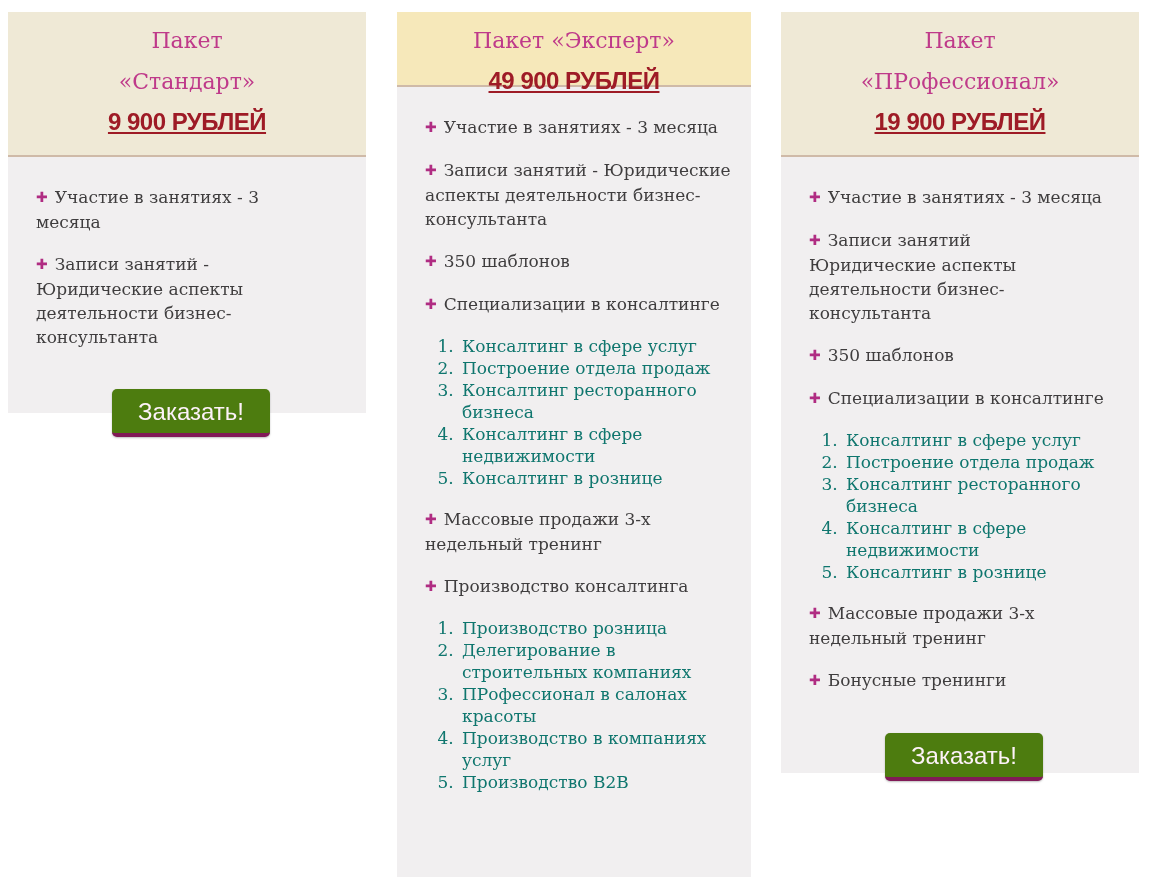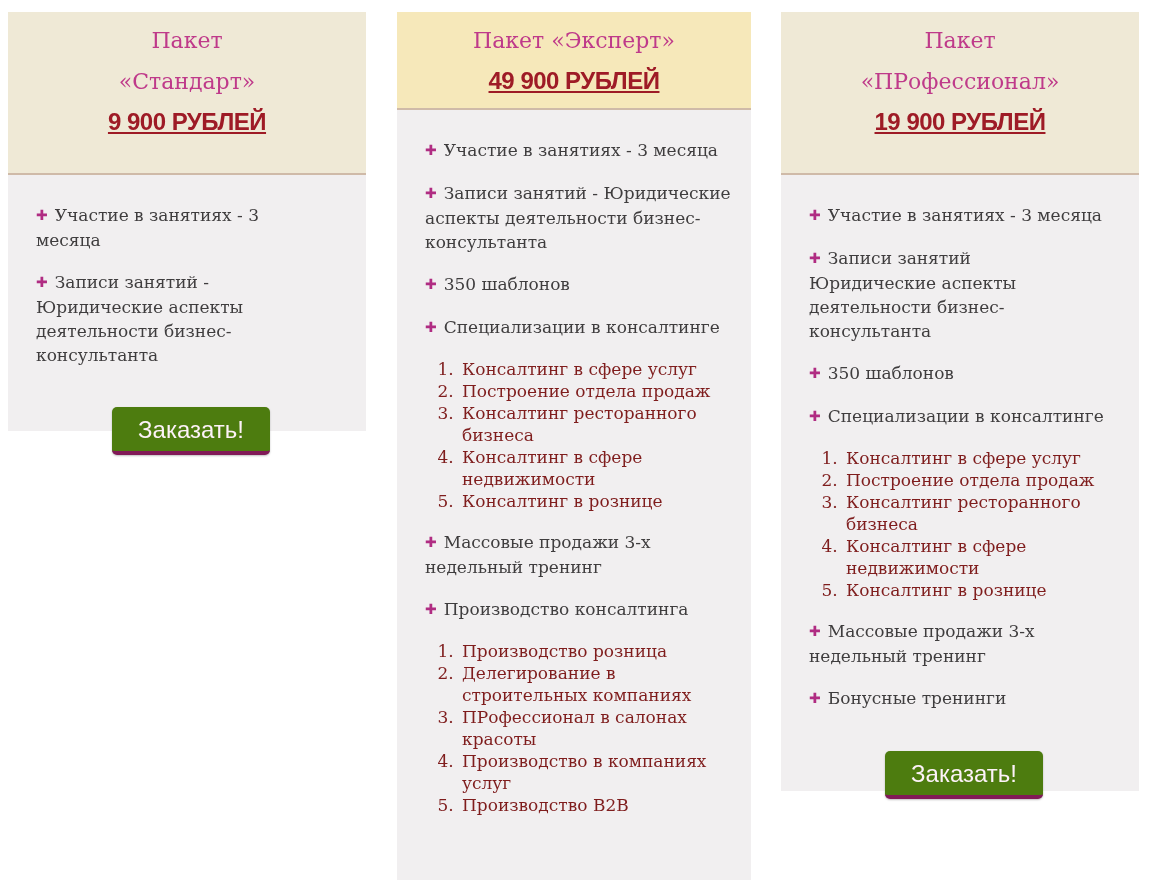--- a/index.html
+++ b/index.html
@@ -18,22 +18,22 @@
   .card-expert       { left: 397px; width: 354px; }
   .card-professional { left: 781px; width: 358px; }
 
   .head {
     box-sizing: border-box;
     text-align: center;
     background: #efe9d6;
     border-bottom: 2px solid #cfbaa8;
     padding-top: 8px;
   }
-  .card-standard .head, .card-professional .head { height: 163px; }
-  .card-expert .head { height: 98px; background: #f6e8ba; }
+  .card-standard .head, .card-professional .head { height: 145px; }
+  .card-expert .head { height: 75px; background: #f6e8ba; }
 
   .title-line {
     font-size: 22px;
     line-height: 41px;
     color: #bf3a8a;
     font-weight: normal;
   }
   .price {
     font-family: "Liberation Sans", sans-serif;
     font-weight: bold;
@@ -67,21 +67,21 @@
     font-weight: bold;
     margin-right: 7px;
     position: relative;
     top: -1px;
   }
   .sublist {
     margin: 6px 0 18px 0;
     padding: 0 0 0 34px;
     font-size: 17px;
     line-height: 22px;
-    color: #7f1d1d;
+    color: #0f766e;
     list-style: decimal;
   }
   .sublist li { padding-left: 3px; }
 
   .order-wrap { text-align: center; margin-top: 40px; }
   .order {
     display: inline-block;
     background: #4d7c0f;
     color: #fdf2f8;
     font-family: "Liberation Sans", sans-serif;

